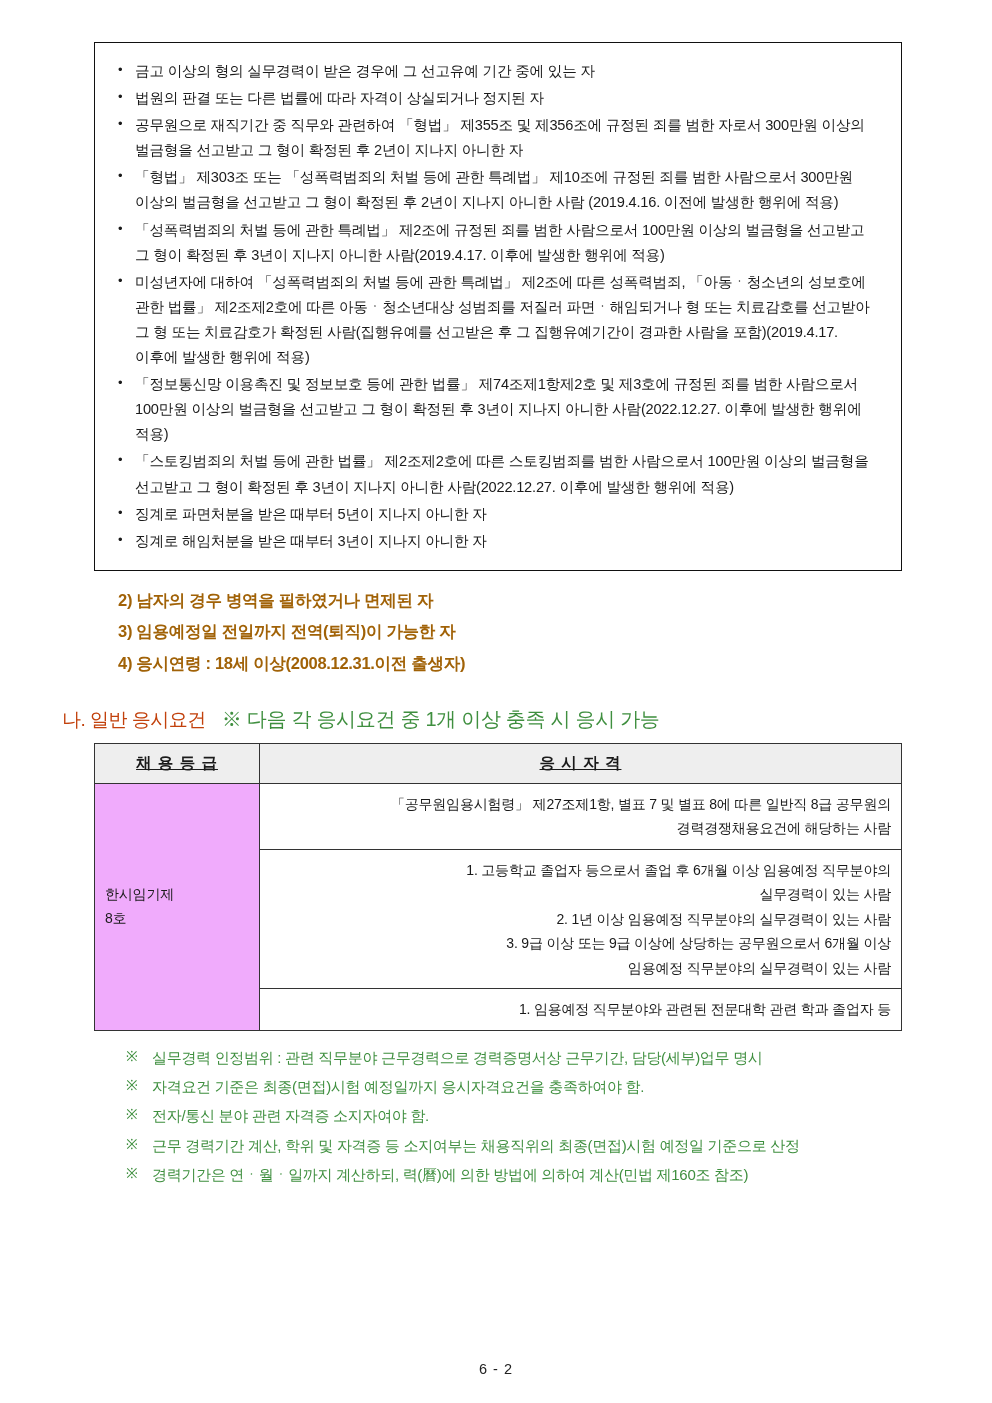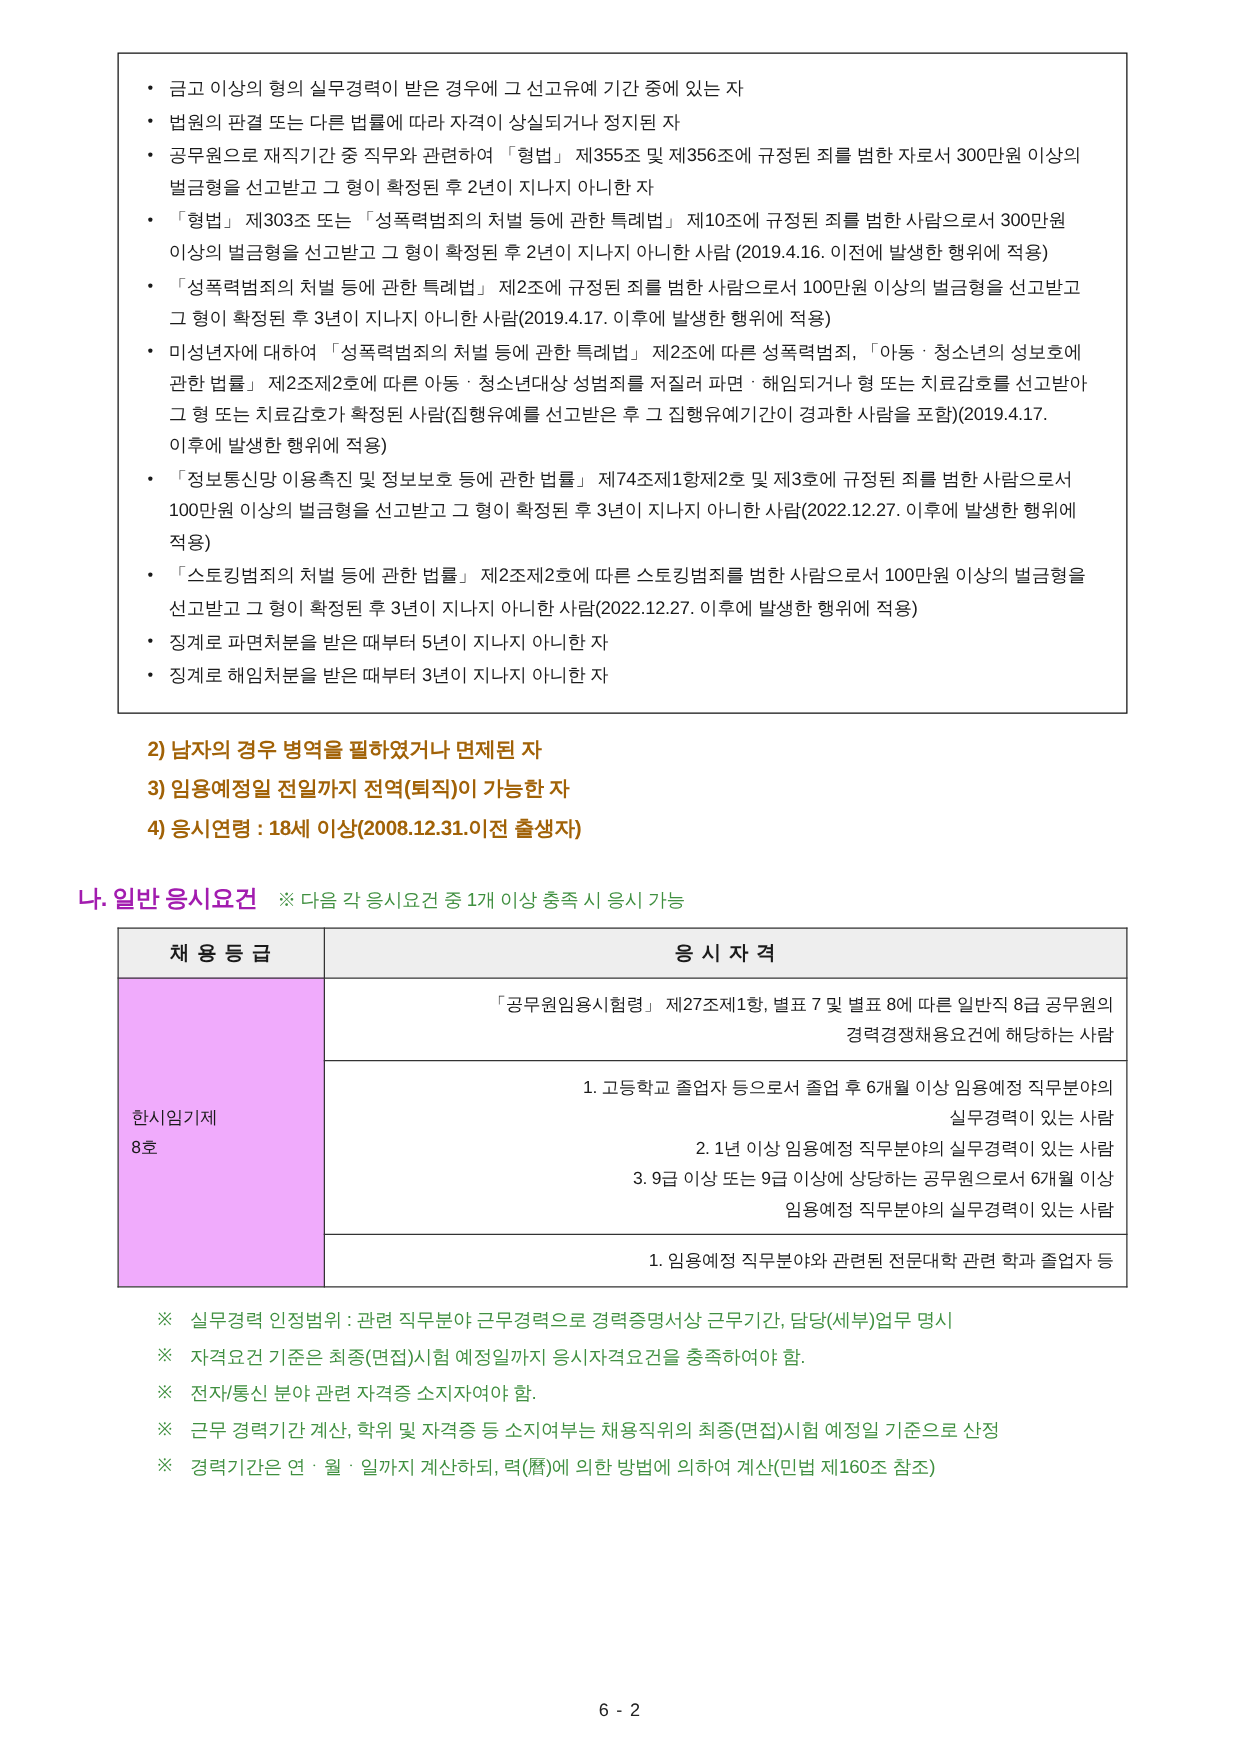--- a/index.html
+++ b/index.html
@@ -67,26 +67,26 @@
 
   
   .section-head {
     margin: 26px 0 10px 14px;
     display: flex;
     align-items: baseline;
     gap: 16px;
   }
   .section-head .title {
     font-size: 19px;
-    font-weight: bold;
-    color: #a21caf;
+    font-weight: normal;
+    color: #c2410c;
     letter-spacing: -0.5px;
   }
   .section-head .note {
-    font-size: 15px;
+    font-size: 20px;
     color: #3f8f3f;
     letter-spacing: -0.3px;
   }
 
   
   table.req-table {
     border-collapse: collapse;
     margin: 0 42px 0 46px;
     width: calc(100% - 88px);
     table-layout: fixed;
@@ -99,20 +99,21 @@
     font-size: 14px;
     letter-spacing: -0.2px;
   }
   table.req-table thead th {
     background: #eeeeee;
     text-align: center;
     font-weight: bold;
     font-size: 15.5px;
     padding: 9px 6px;
     letter-spacing: 1px;
+    text-decoration: underline;
   }
   table.req-table th.col-grade { width: 152px; }
   td.grade-cell {
     text-align: left;
     font-size: 14.5px;
     line-height: 1.7;
     background: #f0abfc;
   }
   td.qual-cell {
     line-height: 1.75;

